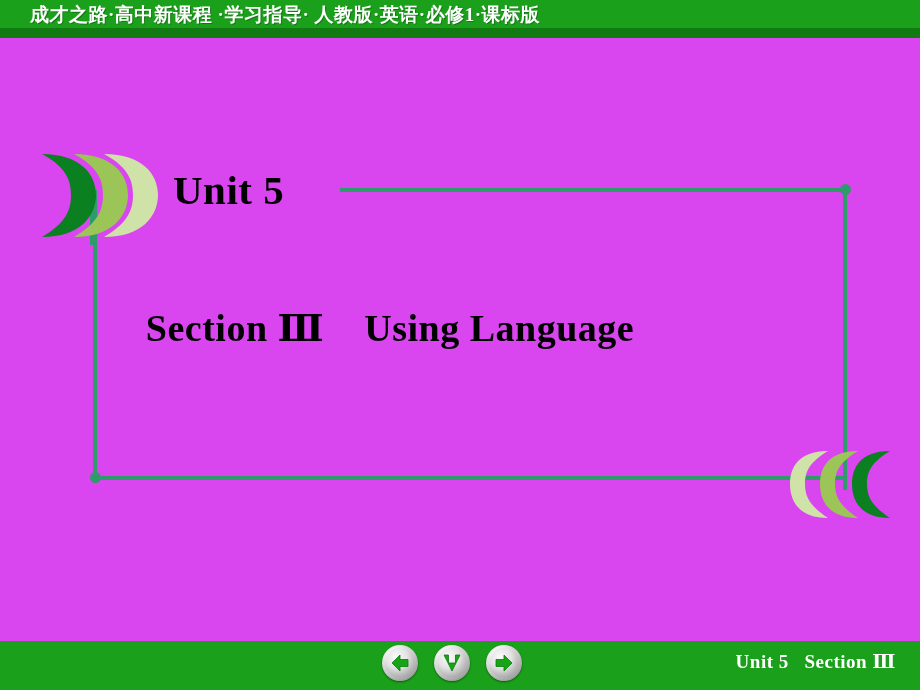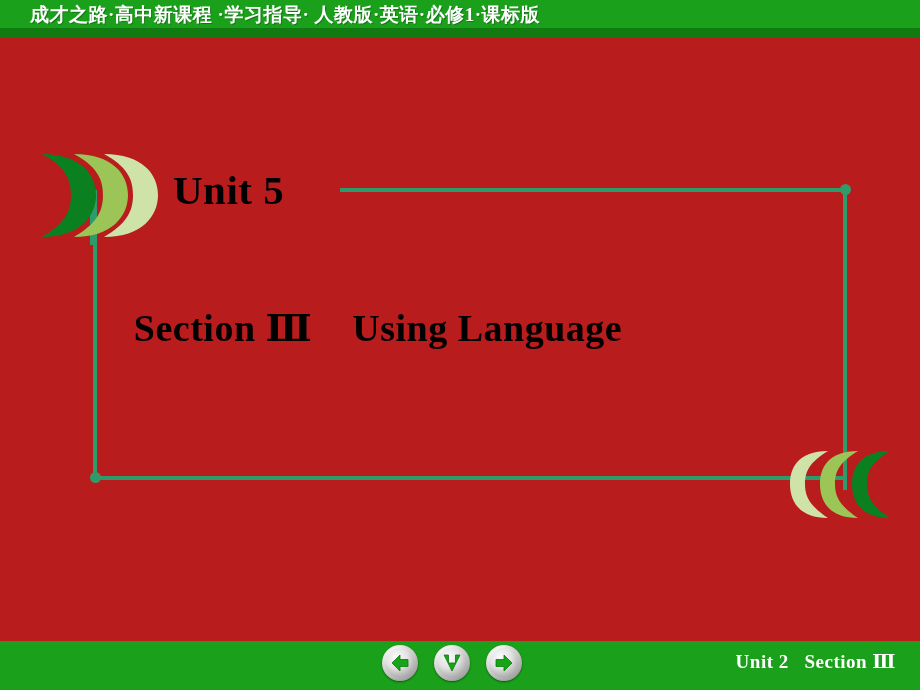--- a/index.html
+++ b/index.html
@@ -10,21 +10,21 @@
     height: 690px;
     overflow: hidden;
     background: #ffffff;
     font-family: "Liberation Serif", "DejaVu Serif", serif;
   }
 
   #slide {
     position: relative;
     width: 920px;
     height: 690px;
-    background: #b91c1c;
+    background: #d946ef;
   }
 
   
   .header-band {
     position: absolute;
     left: 0; top: 0;
     width: 920px;
     height: 38px;
     background: #1aa01a;
     overflow: hidden;
@@ -86,21 +86,21 @@
     top: 166px;
     font-family: "Liberation Serif", "DejaVu Serif", serif;
     font-weight: bold;
     font-size: 41px;
     color: #000000;
     white-space: nowrap;
     letter-spacing: 0.5px;
   }
   .section-title {
     position: absolute;
-    left: 4px;
+    left: 16px;
     top: 305px;
     width: 748px;
     text-align: center;
     font-family: "Liberation Serif", "DejaVu Serif", serif;
     font-weight: bold;
     font-size: 38px;
     color: #000000;
     white-space: pre;
     letter-spacing: 0.5px;
   }
@@ -228,15 +228,15 @@
     </div>
 
     <div class="nav-btn nav-next" title="Next slide">
       <svg width="22" height="22" viewBox="0 0 22 22">
         <path d="M 11 3 L 19 11 L 11 19 L 11 14.5 L 3 14.5 L 3 7.5 L 11 7.5 Z" fill="#16a516" stroke="#0d7a0d" stroke-width="0.8"></path>
       </svg>
     </div>
 
   </div>
 
-  <div class="footer-label">Unit 2   Section Ⅲ</div>
+  <div class="footer-label">Unit 5   Section Ⅲ</div>
 
 </div>
 
 </body></html>

